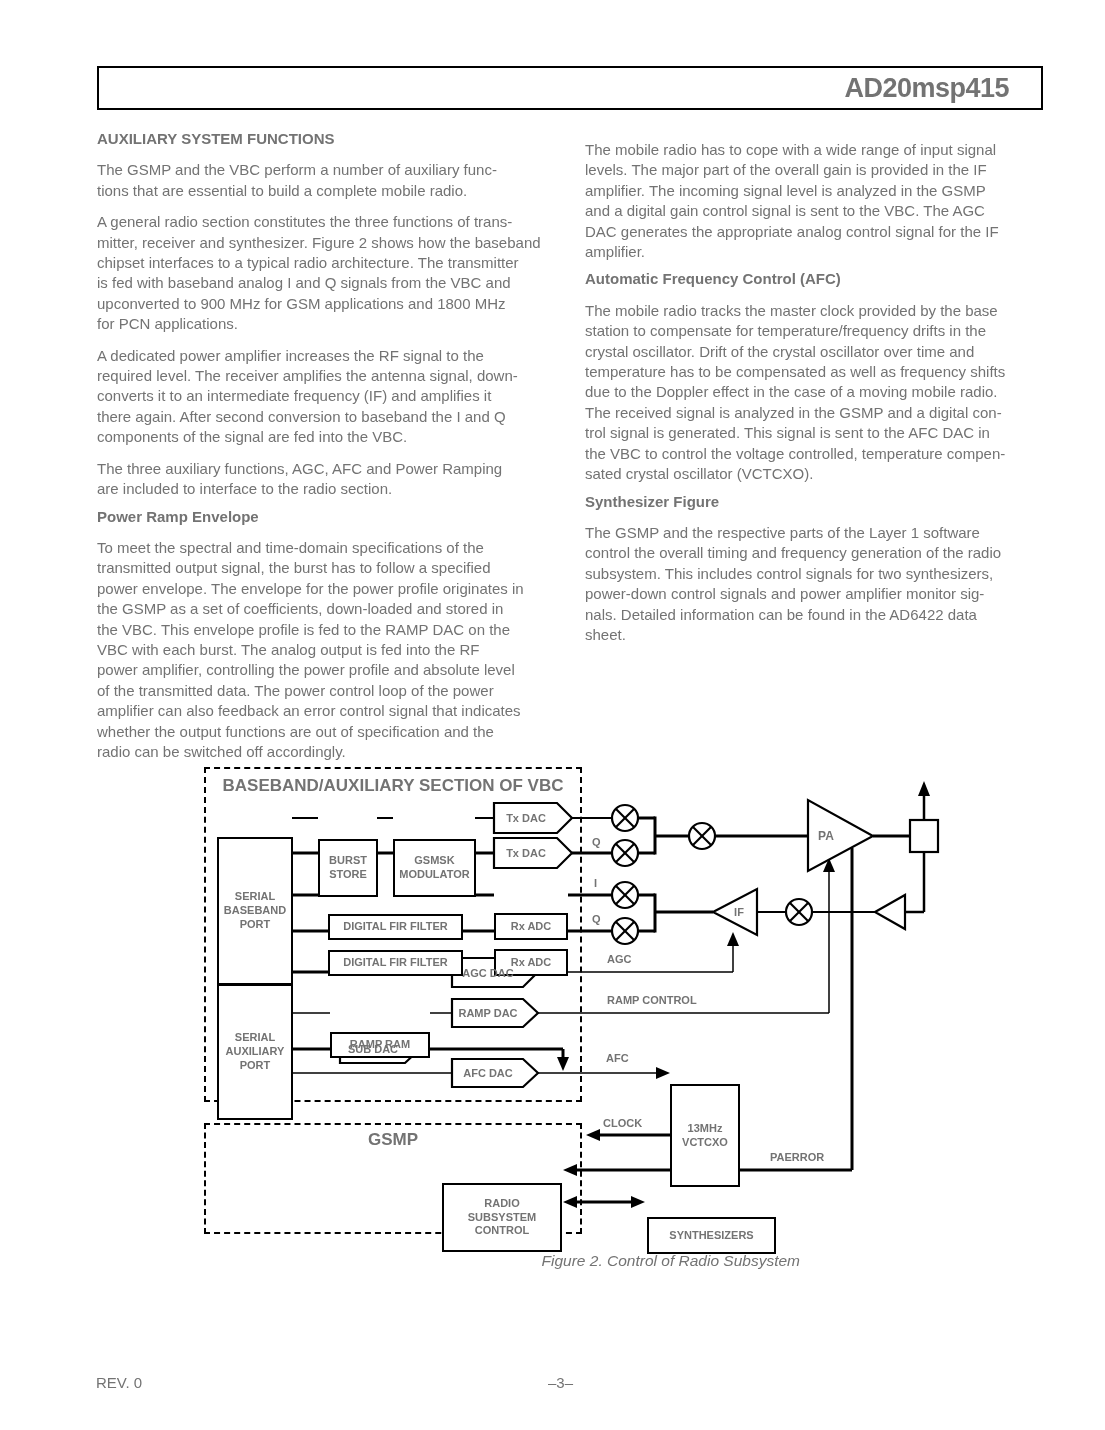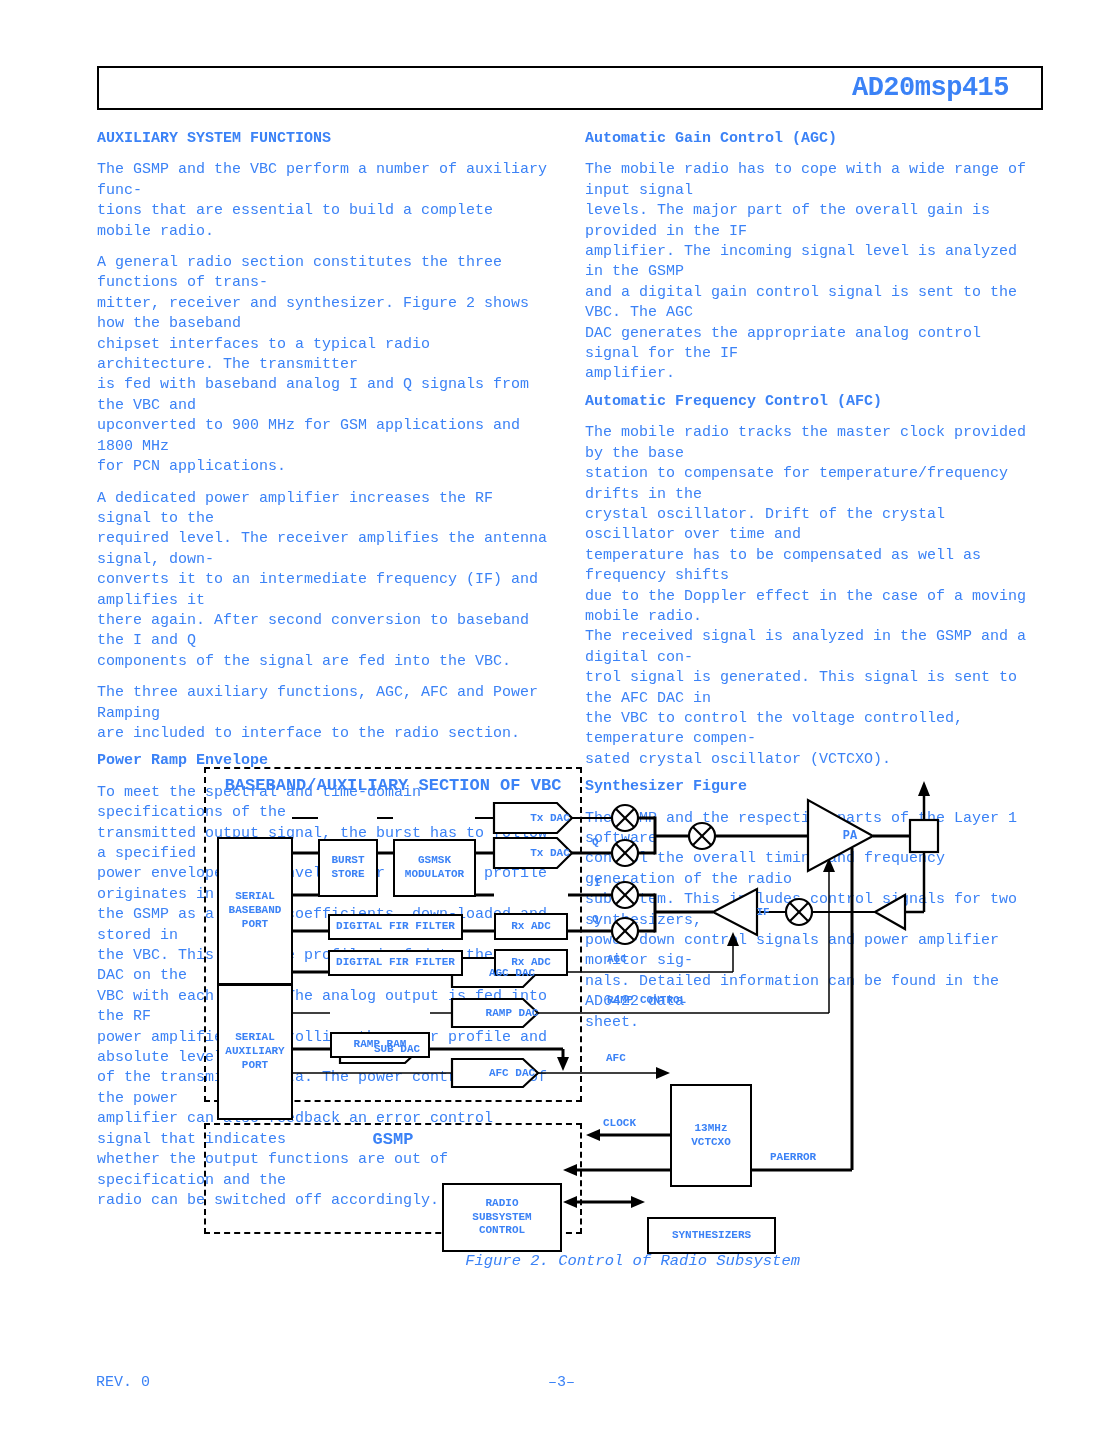--- a/index.html
+++ b/index.html
@@ -1,34 +1,34 @@
 <!DOCTYPE html>
 <html><head>
 <meta charset="utf-8">
 <style>
   html,body{margin:0;padding:0;background:#ffffff;}
   #page{
     position:relative;width:1105px;height:1430px;background:#fff;
-    font-family:Liberation Mono, monospace;color:#3b82f6;overflow:hidden;
+    font-family:Liberation Sans, sans-serif;color:#737373;overflow:hidden;
   }
   
   .hdr-box{position:absolute;left:97px;top:66px;width:946px;height:44px;border:2.5px solid #000;box-sizing:border-box;display:flex;align-items:center;justify-content:flex-end;padding-right:32px;}
   .hdr-title{font-weight:bold;font-size:27px;letter-spacing:-0.5px;font-stretch:condensed;}
   
   .col{position:absolute;top:129px;width:459px;font-size:15px;line-height:20.4px;}
   #col-left{left:97px;}
   #col-right{left:585px;}
   .sec-h{font-weight:bold;margin:7px 0 0 0;}
   .sec-h.first{margin-top:0;}
   .para{white-space:pre-line;margin:11px 0 0 0;}
   
   .dash-box{position:absolute;border:2px dashed #000;box-sizing:border-box;}
   .dg-box{position:absolute;border:2.2px solid #000;box-sizing:border-box;background:#fff;display:flex;align-items:center;justify-content:center;text-align:center;font-weight:bold;font-size:11px;line-height:1.25;white-space:pre-line;z-index:3;margin-top:32px;}
   .dg-label{position:absolute;font-weight:bold;font-size:11px;white-space:pre;z-index:4;}
-  .pent-label{position:absolute;display:flex;align-items:center;justify-content:center;font-weight:bold;font-size:11px;z-index:4;padding-left:24px;}
+  .pent-label{position:absolute;display:flex;align-items:center;justify-content:center;font-weight:bold;font-size:11px;z-index:4;}
   .sect-title{position:absolute;font-weight:bold;font-size:17px;text-align:center;z-index:4;}
   .caption{position:absolute;left:300px;top:1252px;width:500px;text-align:right;font-style:italic;font-size:15.5px;}
   .footer-item{position:absolute;font-size:15px;}
   svg.wires{position:absolute;left:0;top:0;z-index:2;}
 </style>
 </head>
 <body>
 
 <div id="page">
 
@@ -61,21 +61,20 @@
 the VBC. This envelope profile is fed to the RAMP DAC on the
 VBC with each burst. The analog output is fed into the RF
 power amplifier, controlling the power profile and absolute level
 of the transmitted data. The power control loop of the power
 amplifier can also feedback an error control signal that indicates
 whether the output functions are out of specification and the
 radio can be switched off accordingly.</div>
   </div>
 
   <div class="col" id="col-right">
-    <div class="sec-h first">Automatic Gain Control (AGC)</div>
     <div class="para">The mobile radio has to cope with a wide range of input signal
 levels. The major part of the overall gain is provided in the IF
 amplifier. The incoming signal level is analyzed in the GSMP
 and a digital gain control signal is sent to the VBC. The AGC
 DAC generates the appropriate analog control signal for the IF
 amplifier.</div>
     <div class="sec-h">Automatic Frequency Control (AFC)</div>
     <div class="para">The mobile radio tracks the master clock provided by the base
 station to compensate for temperature/frequency drifts in the
 crystal oscillator. Drift of the crystal oscillator over time and
@@ -224,21 +223,21 @@
 PORT</div>
   <div class="dg-box" style="left:318px;top:807px;width:60px;height:58px;">BURST
 STORE</div>
   <div class="dg-box" style="left:393px;top:807px;width:83px;height:58px;">GSMSK
 MODULATOR</div>
   <div class="dg-box" style="left:328px;top:882px;width:135px;height:26px;">DIGITAL FIR FILTER</div>
   <div class="dg-box" style="left:328px;top:918px;width:135px;height:26px;">DIGITAL FIR FILTER</div>
   <div class="dg-box" style="left:494px;top:881px;width:74px;height:27px;">Rx ADC</div>
   <div class="dg-box" style="left:494px;top:917px;width:74px;height:27px;">Rx ADC</div>
   <div class="dg-box" style="left:330px;top:1000px;width:100px;height:26px;">RAMP RAM</div>
-  <div class="dg-box" style="left:670px;top:1052px;width:82px;height:103px;">13MHz
+  <div class="dg-box" style="left:670px;top:1052px;width:70px;height:103px;">13MHz
 VCTCXO</div>
   <div class="dg-box" style="left:442px;top:1151px;width:120px;height:69px;">RADIO
 SUBSYSTEM
 CONTROL</div>
   <div class="dg-box" style="left:647px;top:1185px;width:129px;height:37px;">SYNTHESIZERS</div>
 
   <div class="pent-label" style="left:494px;top:803px;width:64px;height:30px;">Tx DAC</div>
   <div class="pent-label" style="left:494px;top:838px;width:64px;height:30px;">Tx DAC</div>
   <div class="pent-label" style="left:452px;top:958px;width:72px;height:29px;">AGC DAC</div>
   <div class="pent-label" style="left:452px;top:999px;width:72px;height:28px;">RAMP DAC</div>

